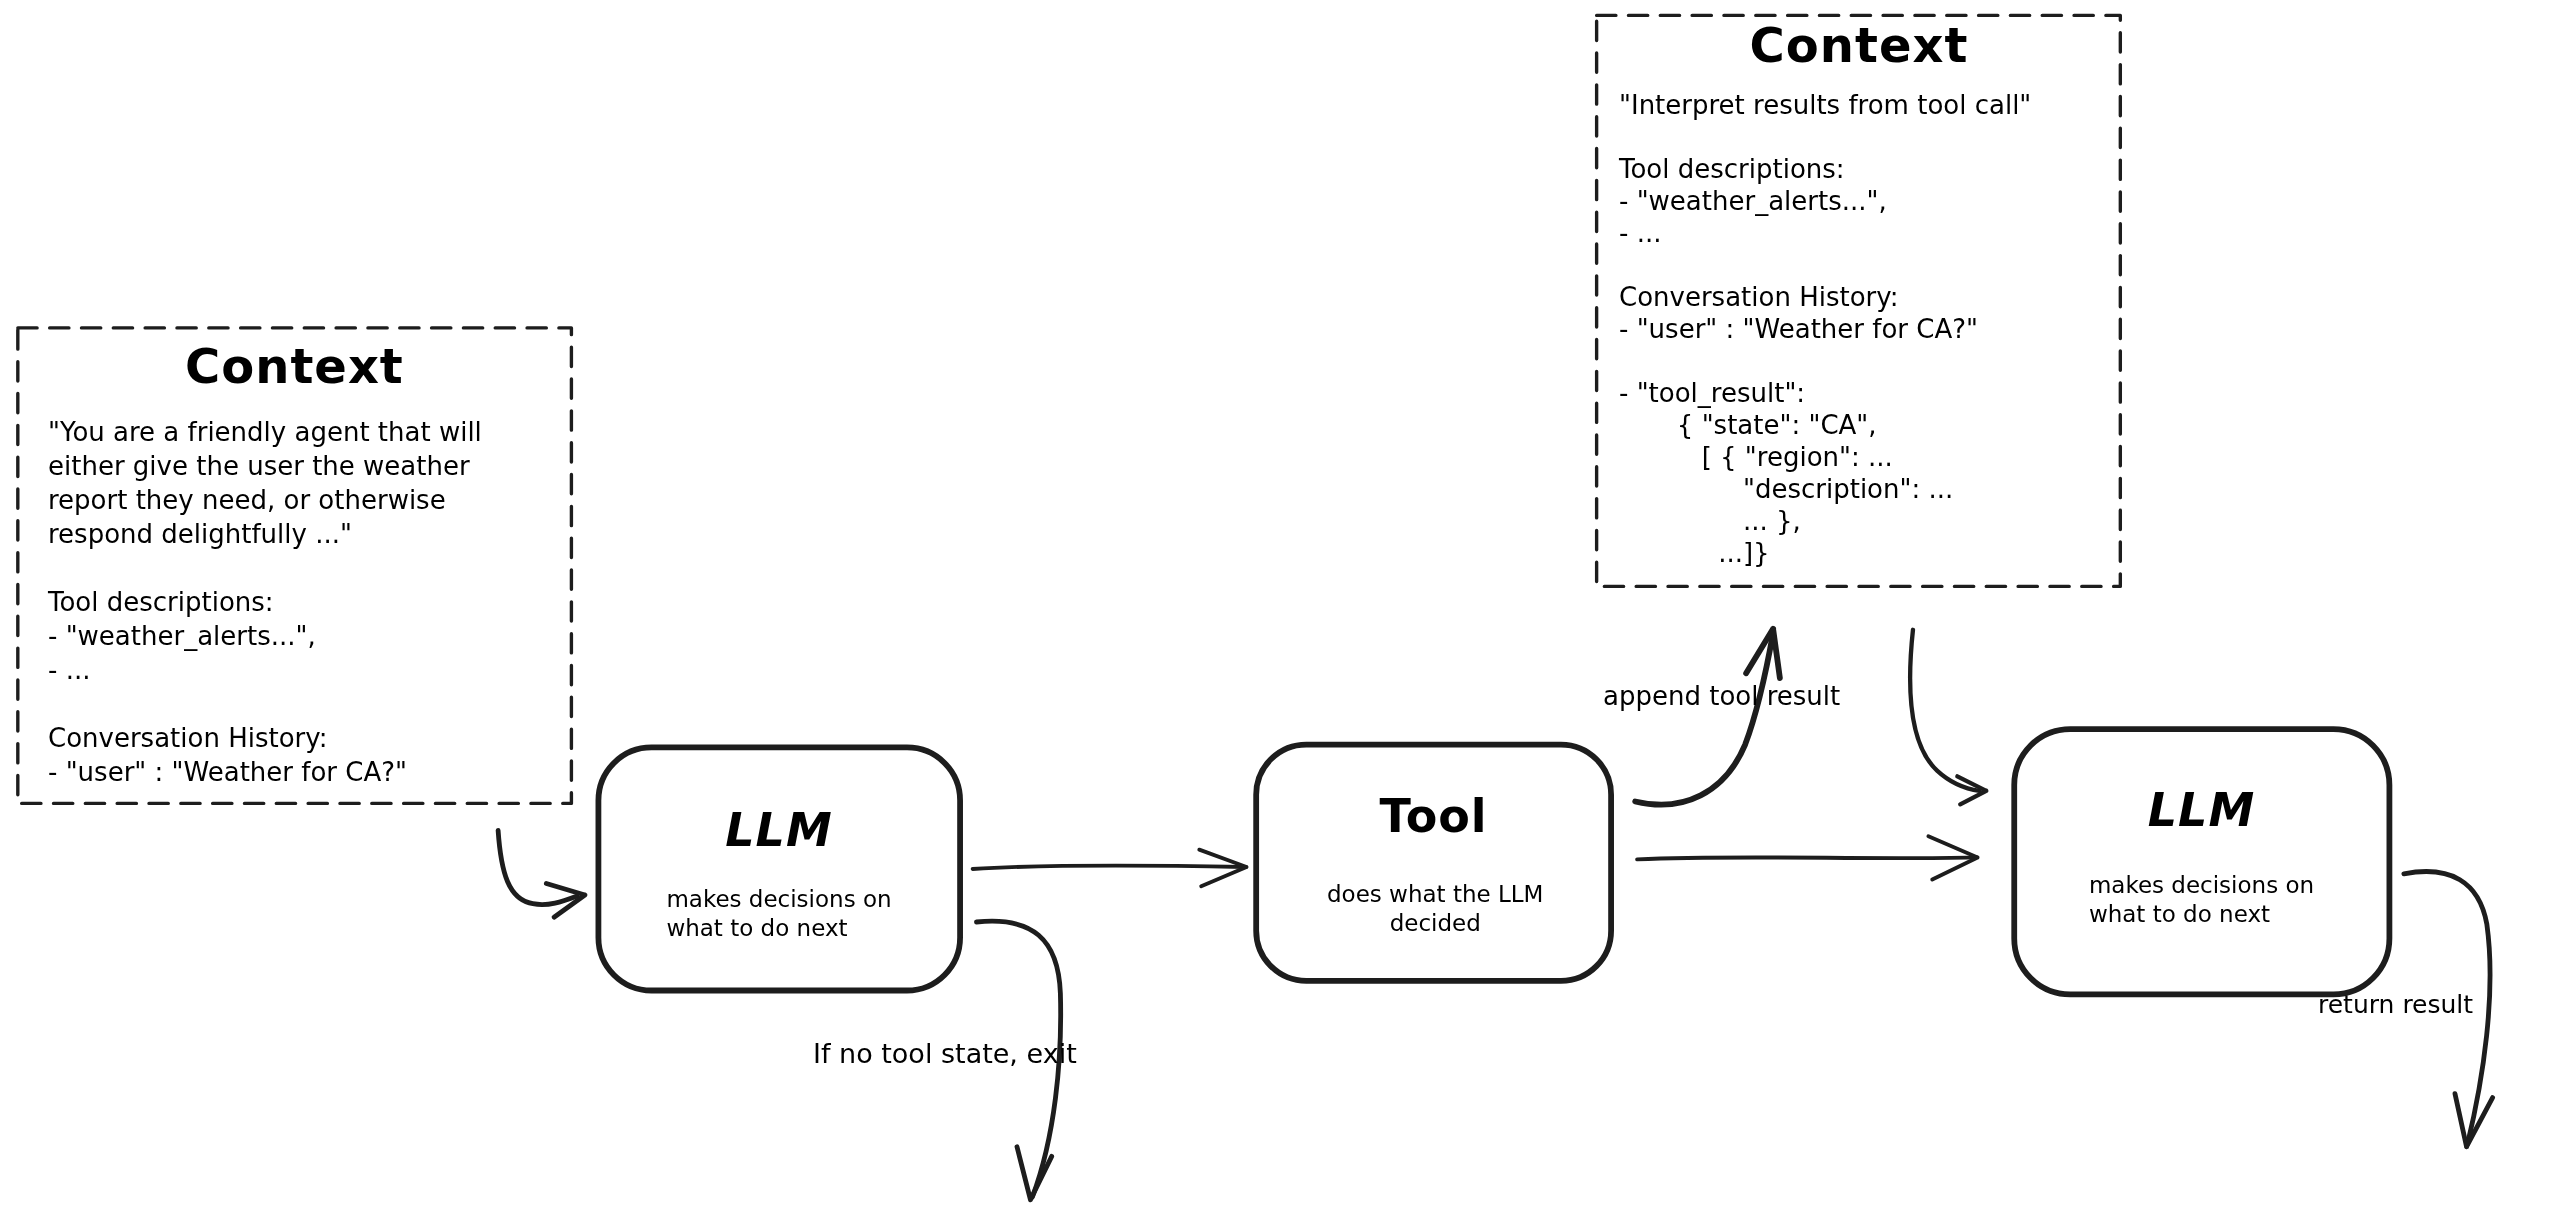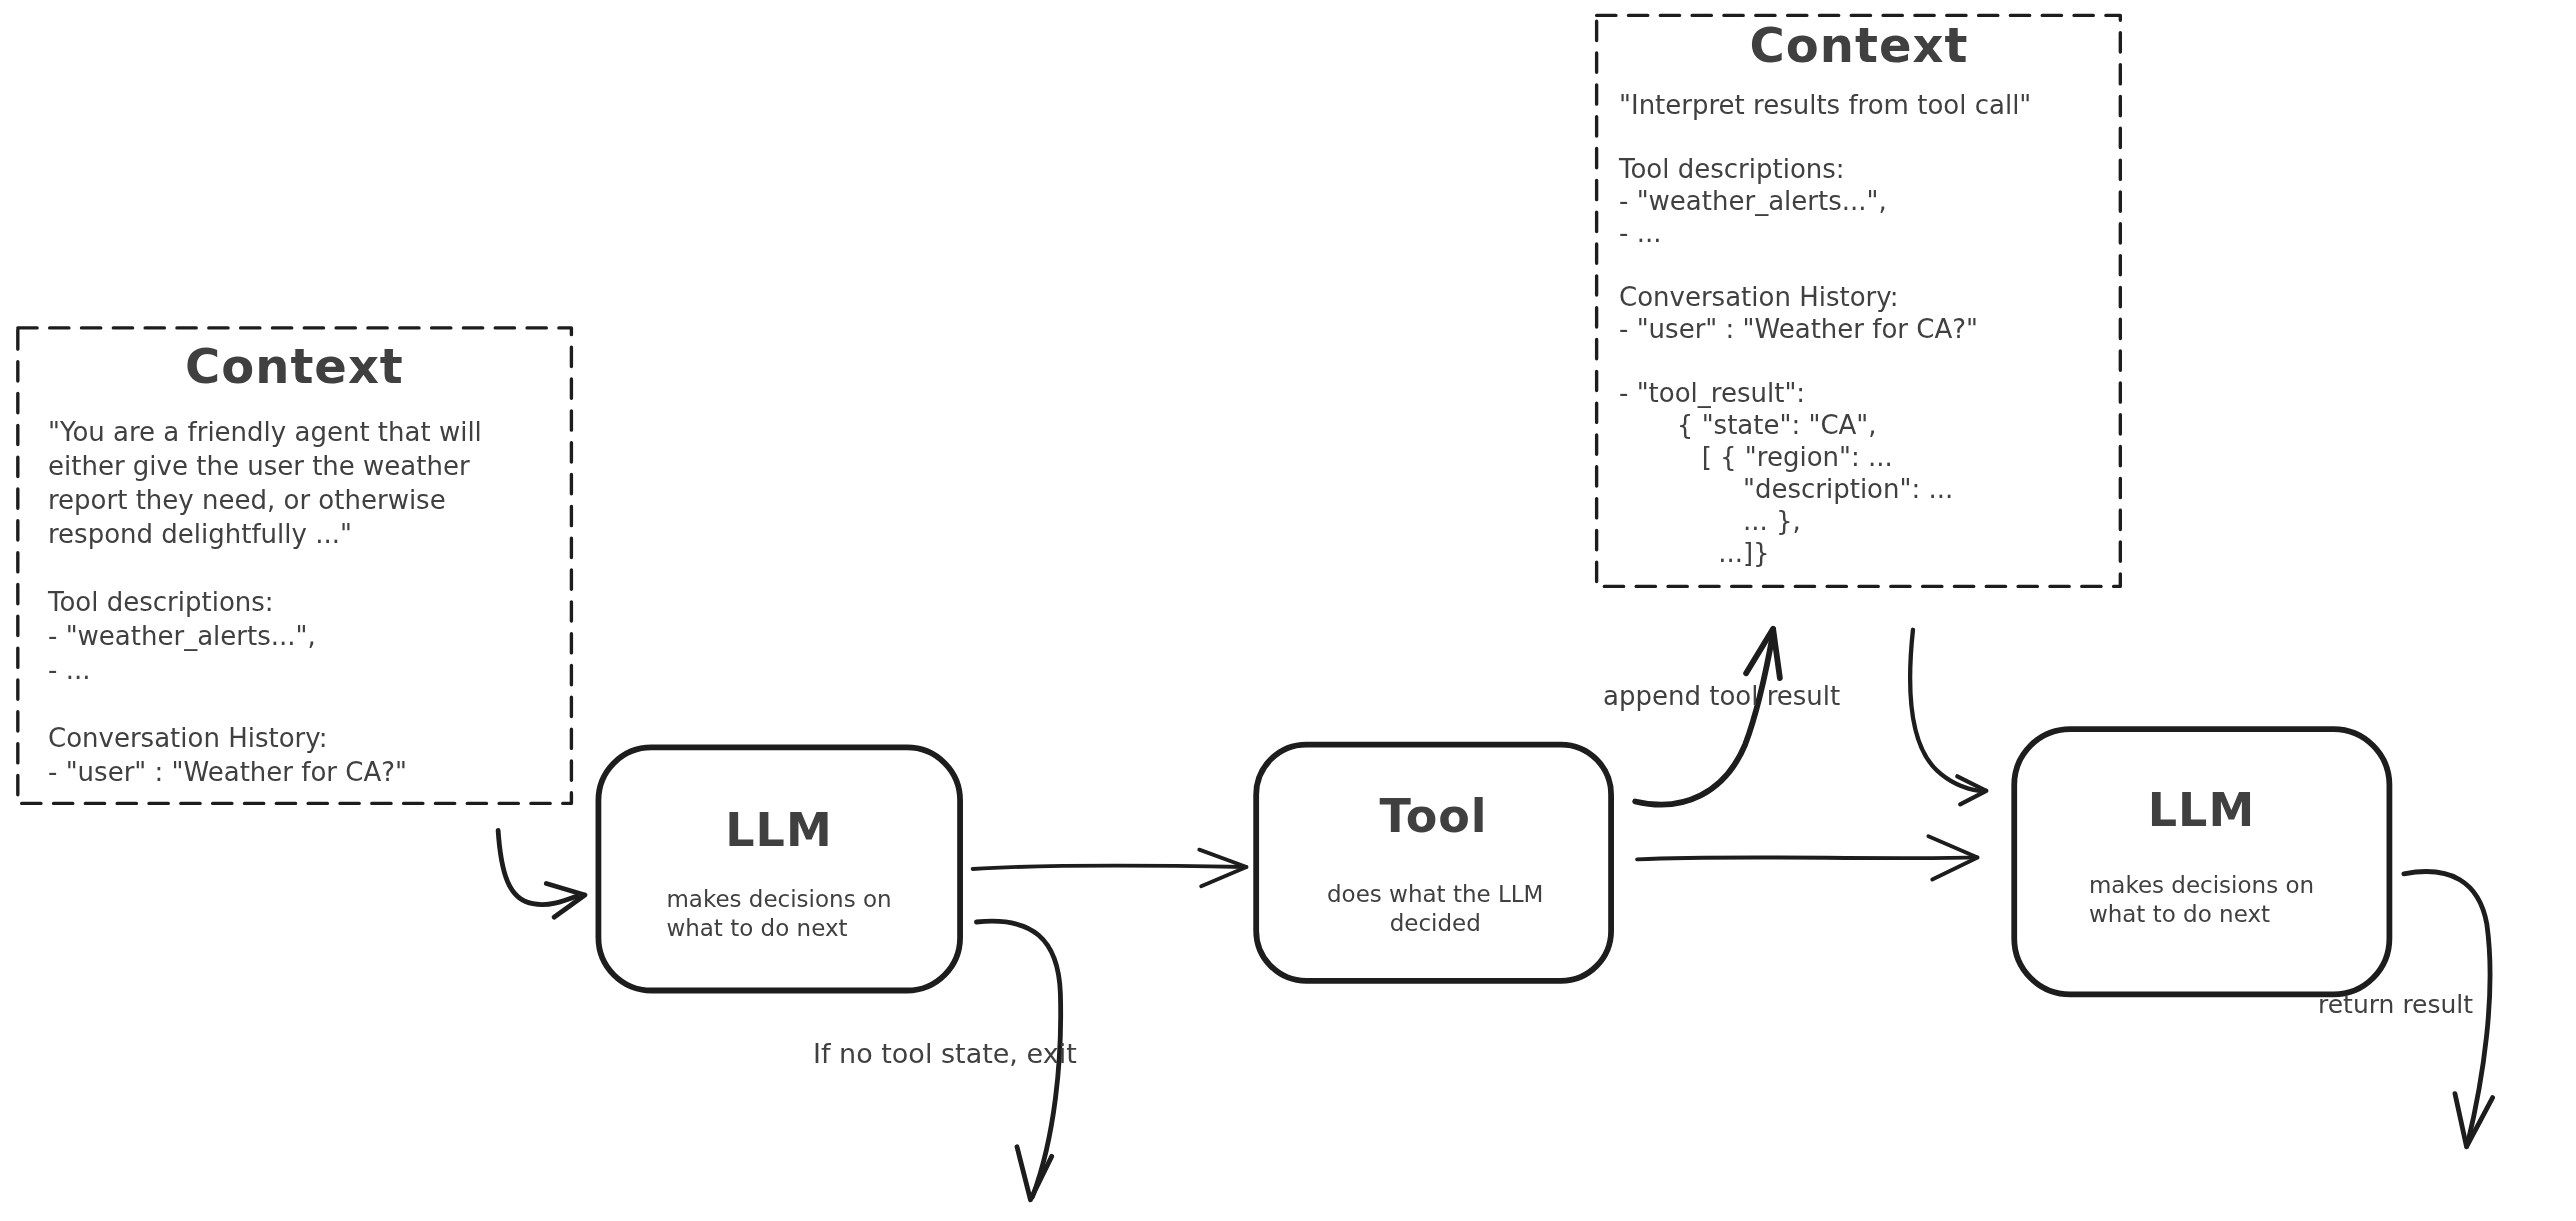--- a/index.html
+++ b/index.html
@@ -17,31 +17,31 @@
   }
   #canvas-svg {
     position: absolute;
     left: 0;
     top: 0;
     width: 2576px;
     height: 1221px;
   }
   .txt {
     position: absolute;
-    color: #404040;
+    color: #000000;
   }
   .box-title {
     font-weight: 700;
     text-align: center;
     letter-spacing: 1px;
     line-height: 1;
   }
   .ctx-title { font-size: 48px; }
   .node-title { font-size: 46px; }
-  .italic { }
+  .italic { font-style: italic; }
   .ctx-body {
     white-space: pre;
     font-size: 26px;
   }
   .ctx-body-left { line-height: 34px; }
   .ctx-body-right { line-height: 32px; }
   .node-sub {
     font-size: 23px;
     line-height: 29px;
     white-space: pre;

